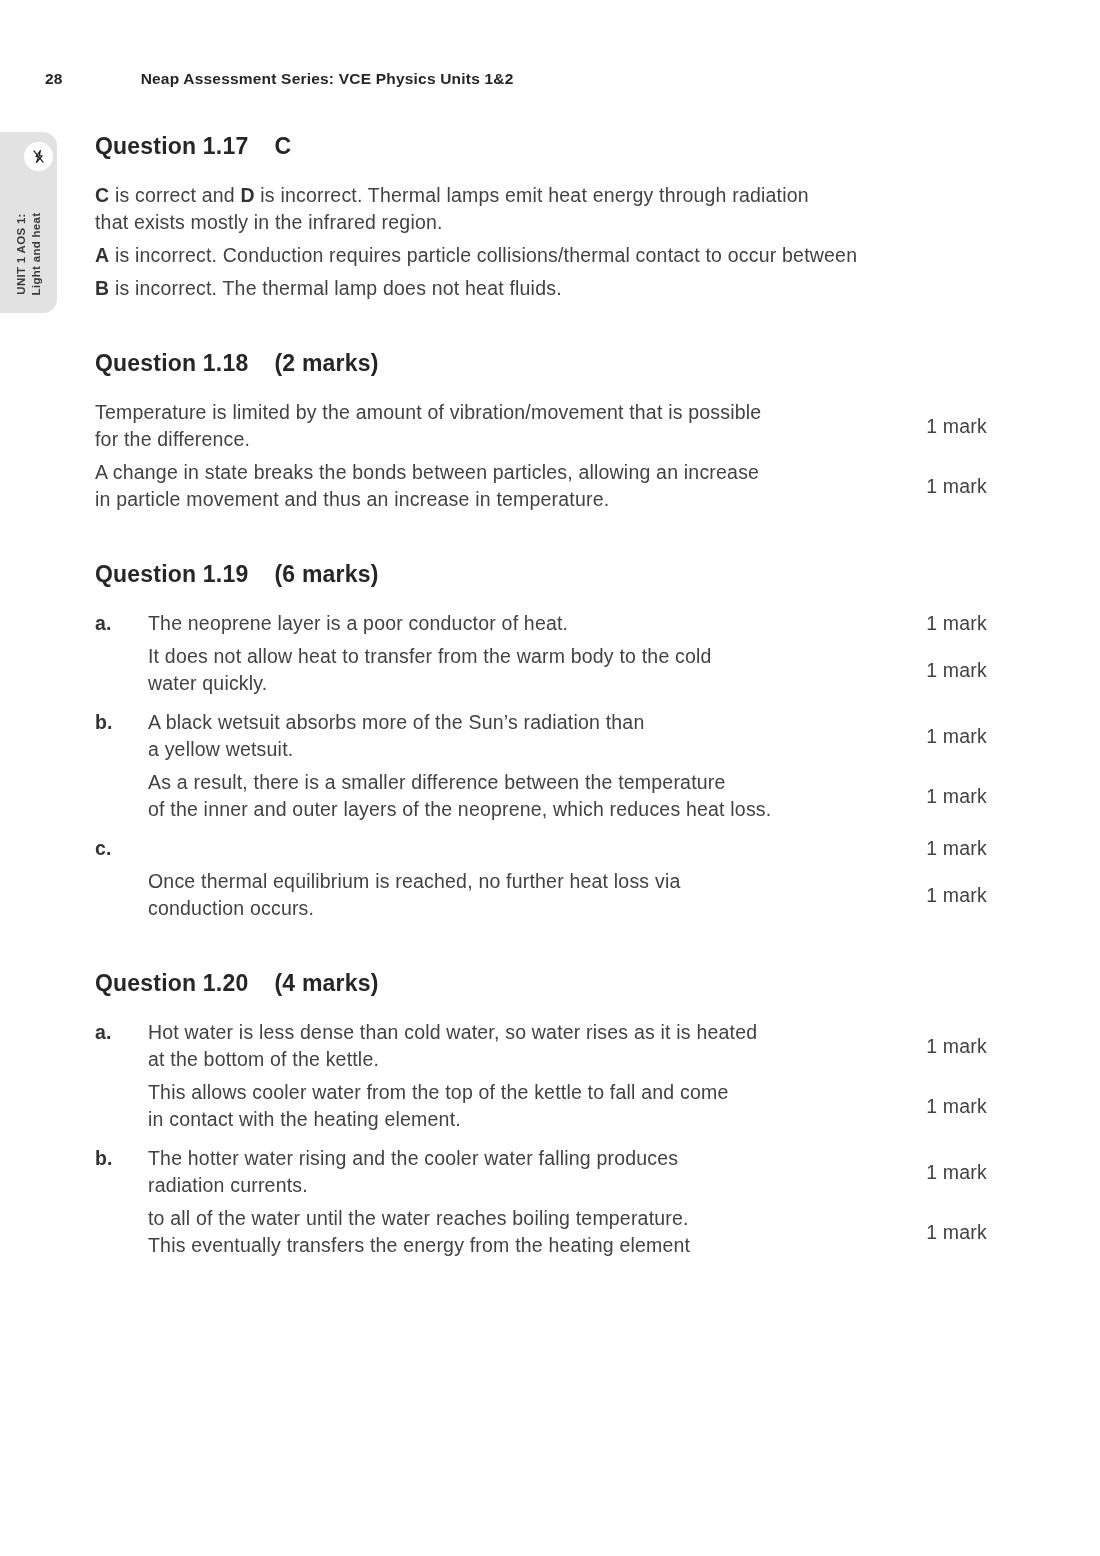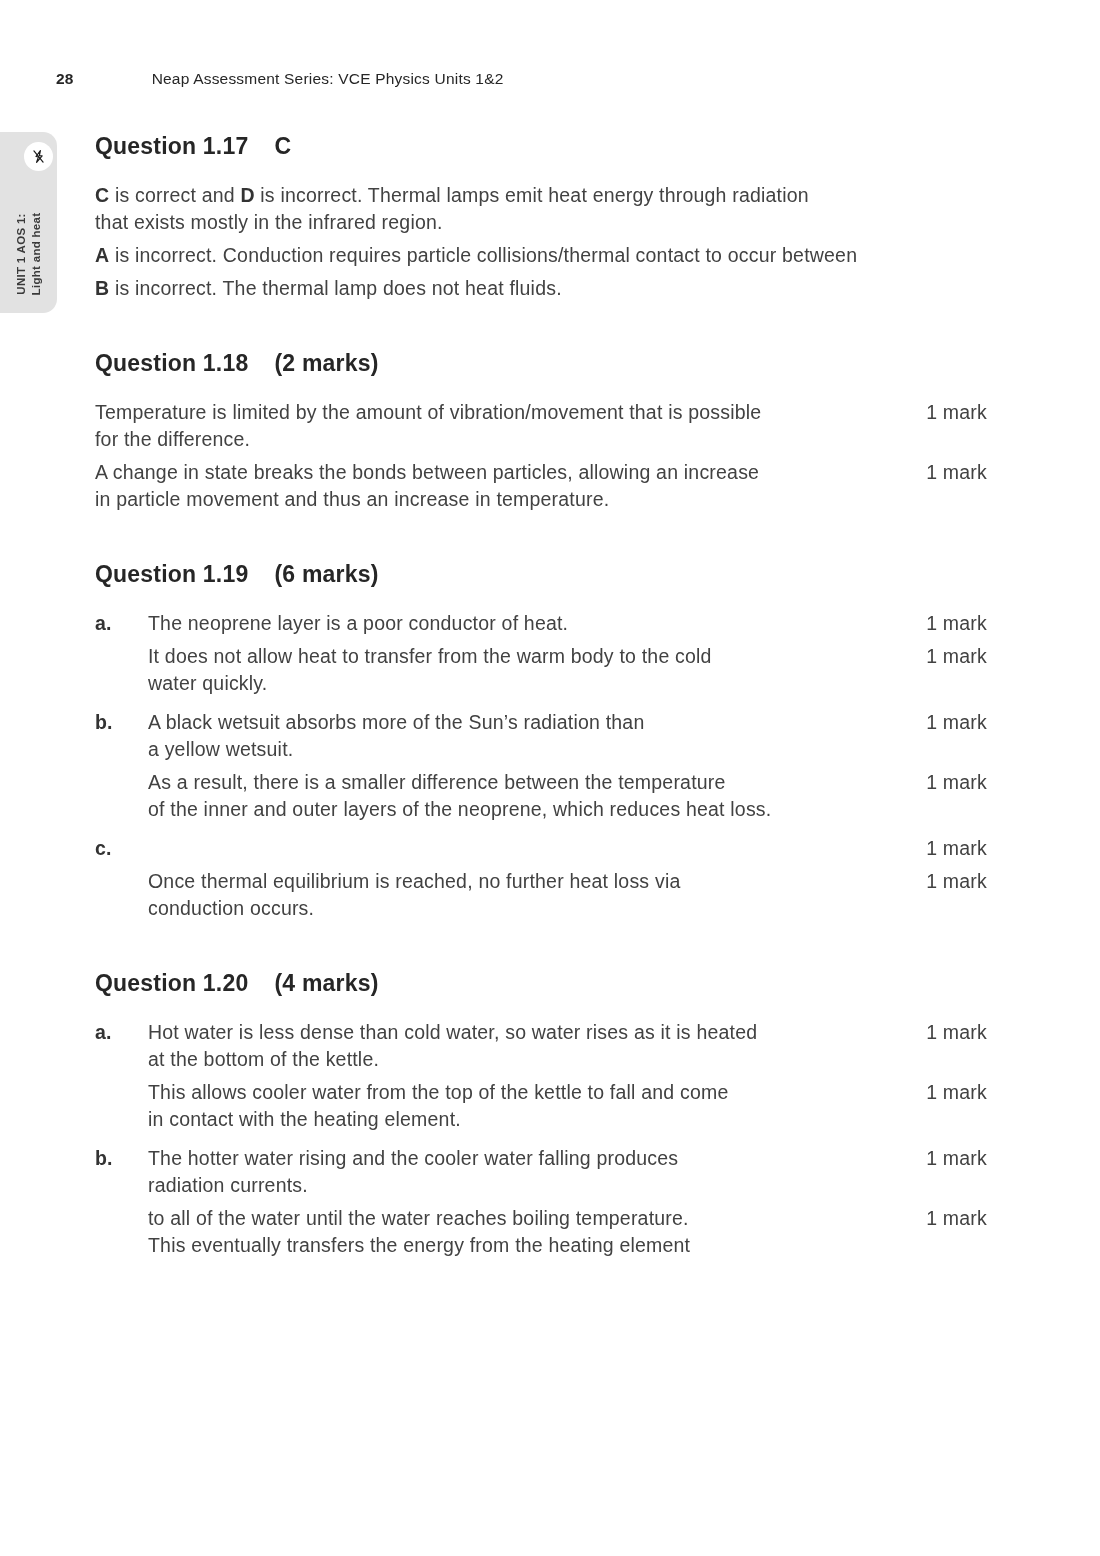--- a/index.html
+++ b/index.html
@@ -1,23 +1,23 @@
 <!DOCTYPE html>
 <html><head>
 <meta charset="utf-8">
 <style>
   * { margin:0; padding:0; box-sizing:border-box; }
   html,body { width:1100px; height:1556px; background:#ffffff;
     font-family:"Liberation Sans","DejaVu Sans",sans-serif; }
   body { position:relative; overflow:hidden; color:#404040; }
 
   
-  .runhead { position:absolute; top:70px; left:45px; display:flex; align-items:center;margin-left:11px; }
+  .runhead { position:absolute; top:70px; left:45px; display:flex; align-items:center; }
   .pagenum { font-size:15.5px; font-weight:700; color:#262626; letter-spacing:.2px; }
-  .booktitle { font-size:15.5px; font-weight:400; color:#262626; margin-left:30px; letter-spacing:.2px;padding-left:48px; }
+  .booktitle { font-size:15.5px; font-weight:700; color:#262626; margin-left:30px; letter-spacing:.2px;padding-left:48px; }
 
   
   .unit-tab { position:absolute; left:0; top:132px; width:57px; height:181px;
     background:#e2e2e2; border-radius:0 14px 14px 0; }
   .tab-circle { position:absolute; left:24px; top:10px; width:29px; height:29px;
     background:#ffffff; border-radius:50%; display:flex; align-items:center; justify-content:center; }
   .tab-circle svg { width:17px; height:17px; transform:rotate(8deg); }
   .tab-label { position:absolute; left:50%; top:122px; transform:translate(-50%,-50%) rotate(-90deg);
     white-space:nowrap; text-align:center; font-size:11.5px; font-weight:700; color:#3a3a3a;
     line-height:15px; letter-spacing:.3px; }
@@ -31,21 +31,21 @@
   h2.heading { font-size:23px; line-height:30px; font-weight:700; color:#262626;
     margin:0 0 21px 0; letter-spacing:.2px; }
   h2.heading .suffix { margin-left:26px; }
 
   .block { display:flex; margin:0; }
   .block + .block { margin-top:12px; }
   .item-label { width:53px; flex:0 0 53px; font-size:19.5px; line-height:27px;
     font-weight:700; color:#333333; letter-spacing:.2px; }
   .item-body { flex:1; min-width:0; }
 
-  .para-row { display:flex; align-items:flex-start; }
+  .para-row { display:flex; align-items:center; }
   .para-row + .para-row { margin-top:6px; }
   .para-text { flex:1; min-width:0; }
   .line { font-size:19.5px; line-height:27px; font-weight:400; color:#424242;
     letter-spacing:.2px; white-space:nowrap; }
   .line .b { font-weight:700; color:#333333; }
   .mark { font-size:19.5px; line-height:27px; color:#424242; letter-spacing:.2px;
     white-space:nowrap; padding-left:12px; }
 </style>
 </head>
 <body>

